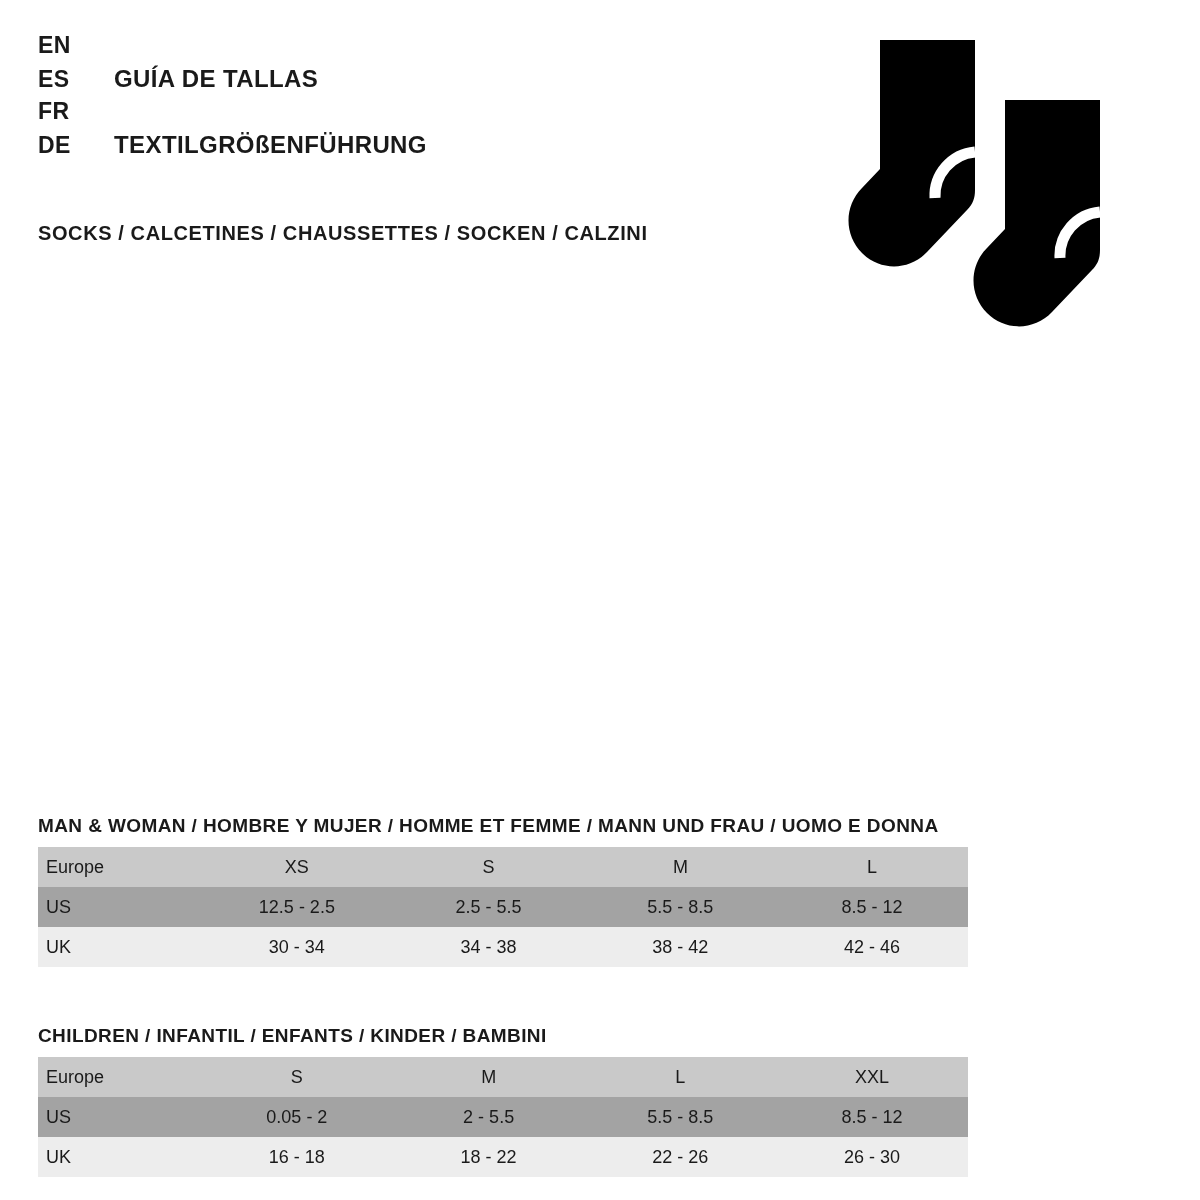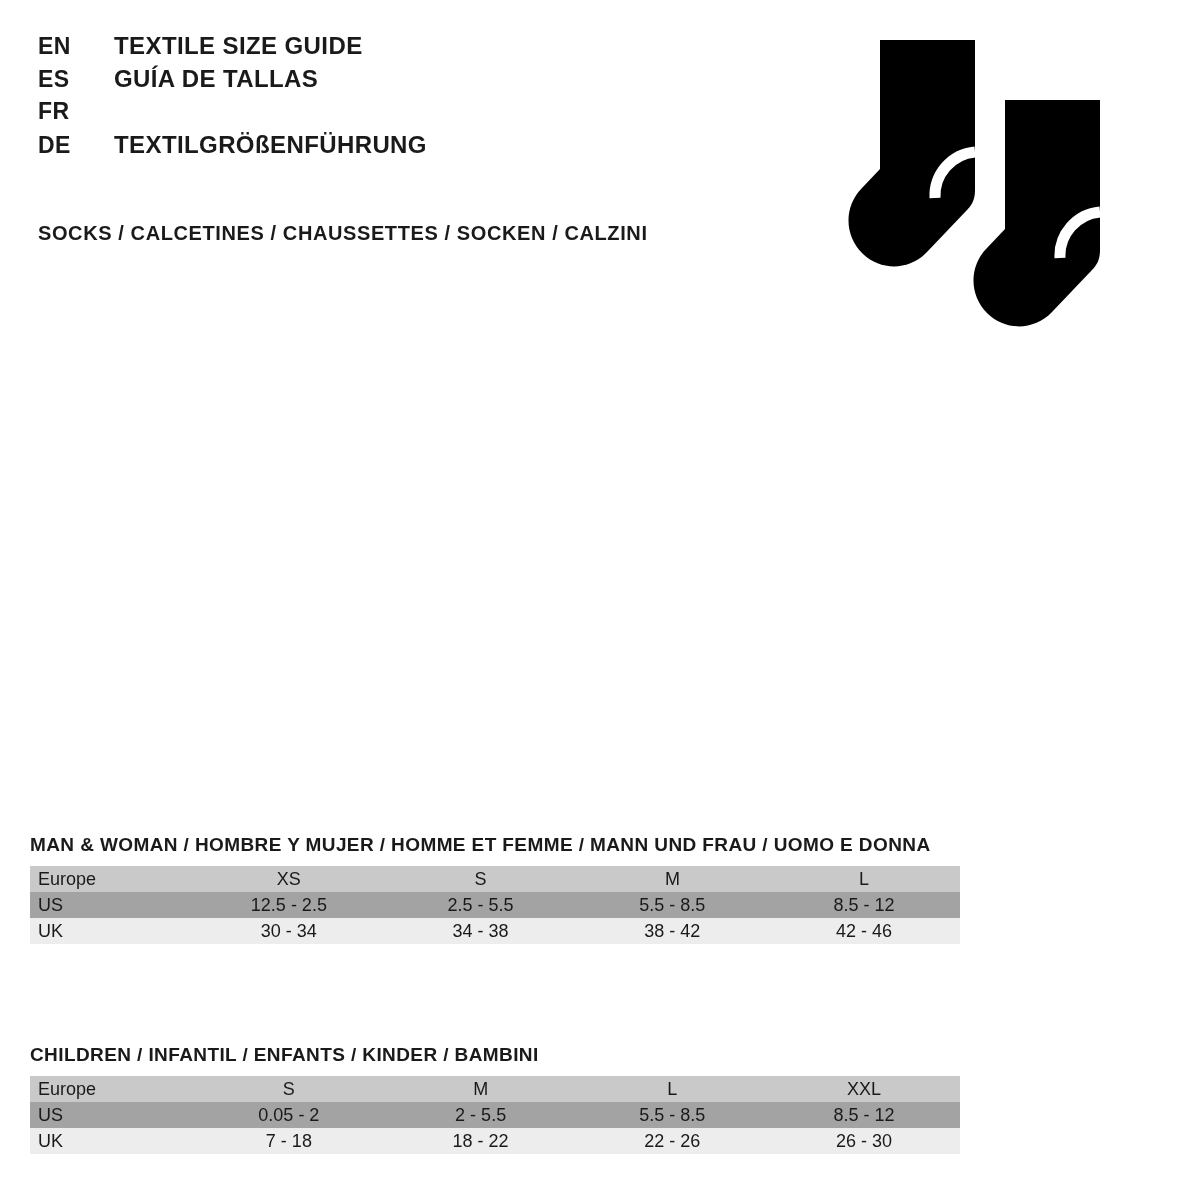--- a/index.html
+++ b/index.html
@@ -63,42 +63,41 @@
     position: absolute;
     left: 805px;
     top: 30px;
     width: 330px;
     height: 330px;
   }
 
   
   .table-section {
     position: absolute;
-    left: 30px;
+    left: 38px;
     width: 930px;
-    margin-top: 19px;
   }
   .section-man { top: 815px; }
   .section-children { top: 1025px; }
 
   .section-title {
     font-size: 19px;
     font-weight: 700;
     letter-spacing: 0.4px;
     margin-bottom: 10px;
     color: #1a1a1a;
   }
 
   table.size-table {
     border-collapse: collapse;
     width: 930px;
     table-layout: fixed;
   }
   table.size-table td {
-    height: 26px;
+    height: 40px;
     font-size: 18px;
     text-align: center;
     vertical-align: middle;
     font-weight: 400;
     color: #1a1a1a;
     padding: 0;
   }
   table.size-table td.rowlabel {
     text-align: left;
     padding-left: 8px;
@@ -116,21 +115,20 @@
   }
 </style>
 </head>
 <body>
 
 <div class="page">
 
   <div class="lang-block">
     <div class="lang-row">
       <span class="lang-code">EN</span>
-      <span class="lang-text">TEXTILE SIZE GUIDE</span>
     </div>
     <div class="lang-row">
       <span class="lang-code">ES</span>
       <span class="lang-text">GUÍA DE TALLAS</span>
     </div>
     <div class="lang-row">
       <span class="lang-code">FR</span>
     </div>
     <div class="lang-row">
       <span class="lang-code">DE</span>
@@ -193,21 +191,21 @@
         </tr>
         <tr class="row-odd">
           <td class="rowlabel">US</td>
           <td>0.05 - 2</td>
           <td>2 - 5.5</td>
           <td>5.5 - 8.5</td>
           <td>8.5 - 12</td>
         </tr>
         <tr class="row-even">
           <td class="rowlabel">UK</td>
-          <td>7 - 18</td>
+          <td>16 - 18</td>
           <td>18 - 22</td>
           <td>22 - 26</td>
           <td>26 - 30</td>
         </tr>
       </tbody>
     </table>
   </div>
 
 </div>
 

